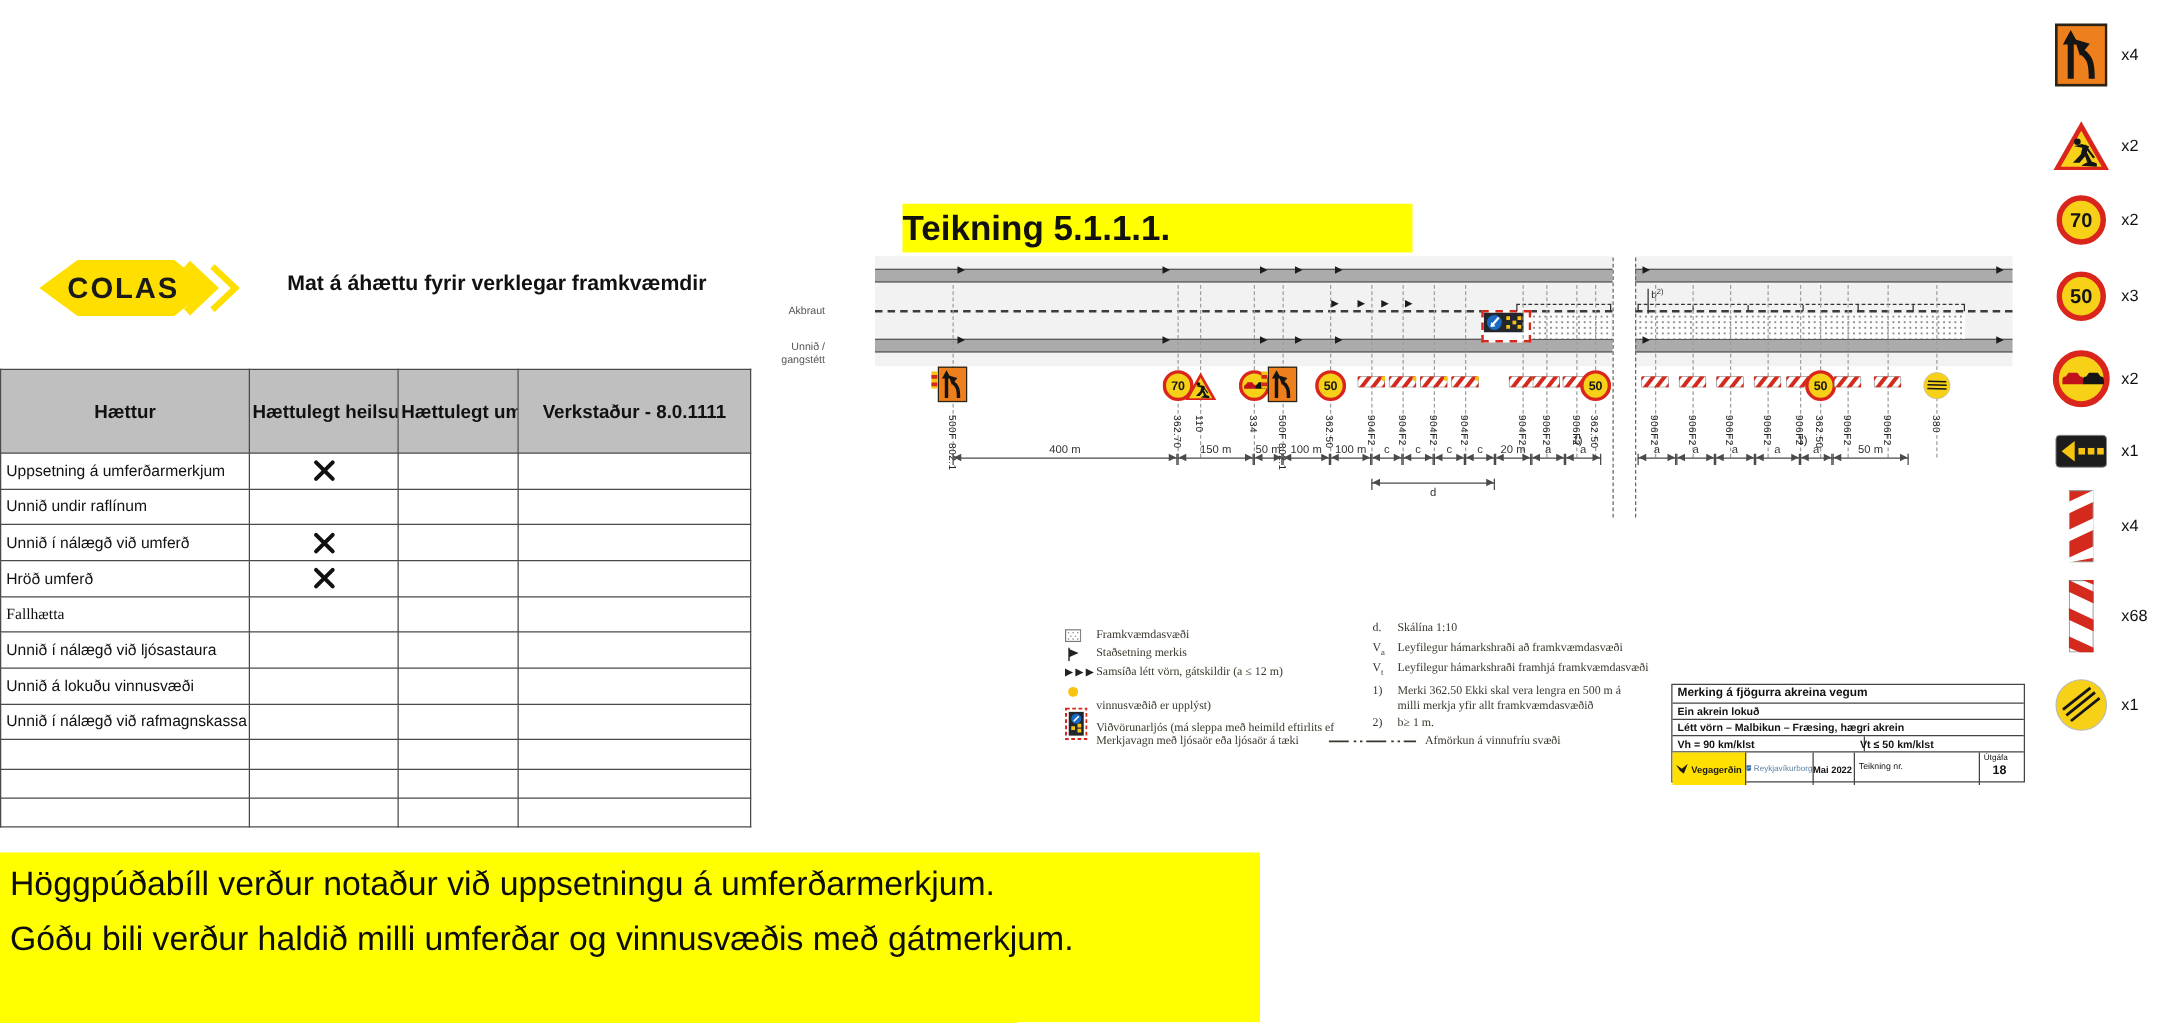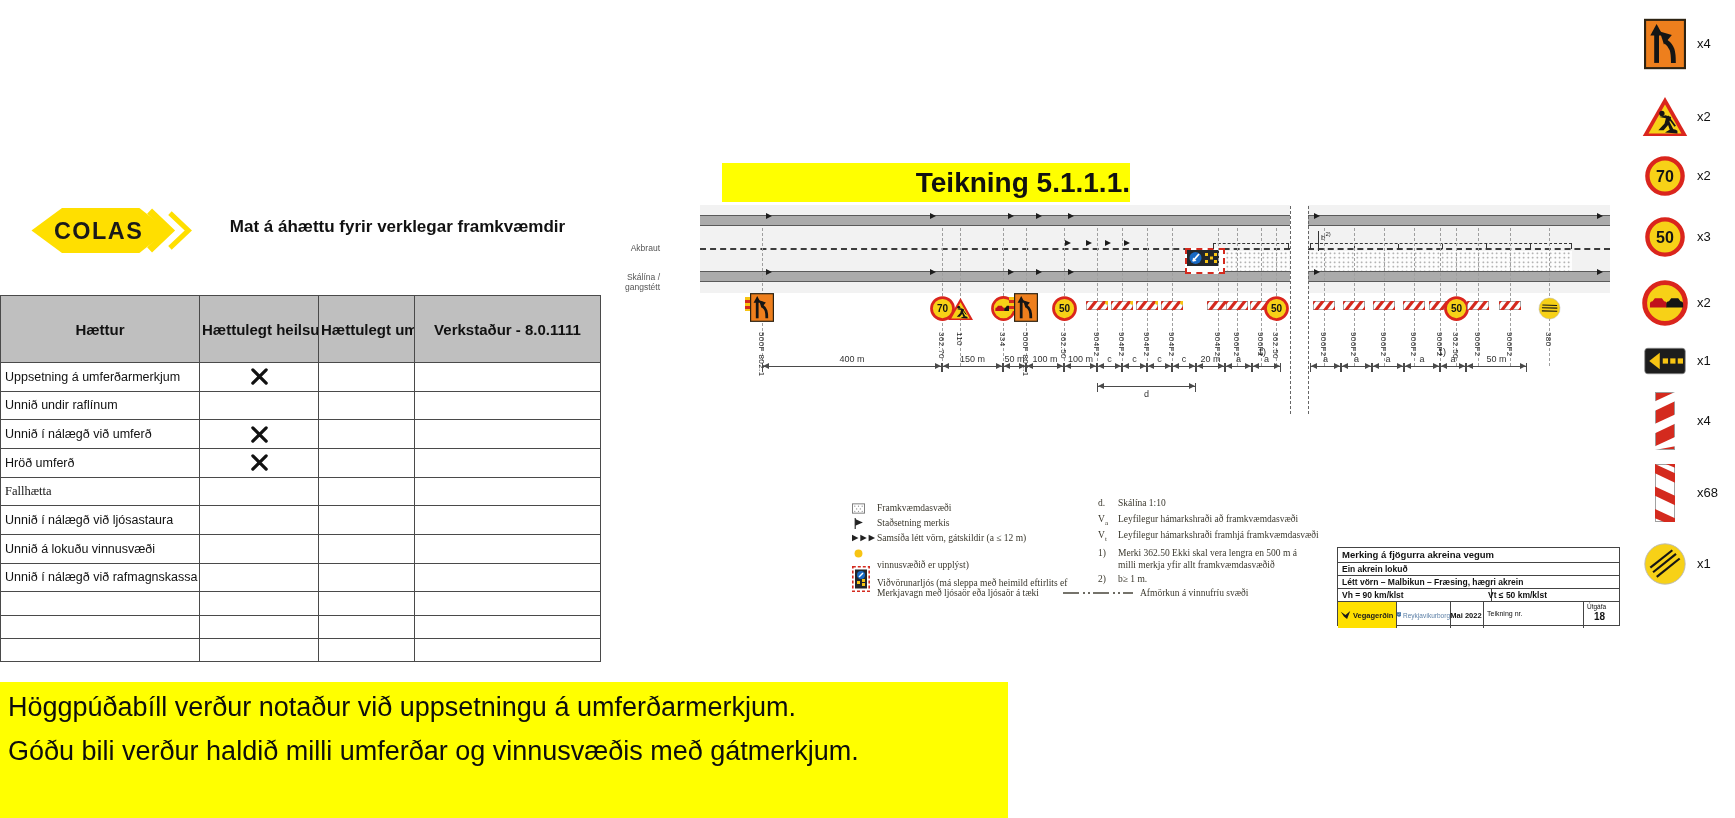--- a/index.html
+++ b/index.html
@@ -10,21 +10,21 @@
   
   .risk-title{font-weight:bold;font-size:17px;text-align:center;}
   table.risk{border-collapse:collapse;table-layout:fixed;width:600px;background:#fff;}
   table.risk td,table.risk th{border:1px solid #4a4a4a;overflow:hidden;white-space:nowrap;}
   table.risk th{background:#bfbfbf;font-size:15px;font-weight:bold;text-align:center;padding:0 2px;}
   table.risk td{font-size:12.5px;text-align:center;padding:0 2px;}
   table.risk td.lbl{text-align:left;padding-left:4px;}
   .xmark svg{display:block;margin:0 auto;}
 
   
-  .banner{background:#ffff00;text-align:right;font-size:28px;font-weight:600;line-height:39px;}
+  .banner{background:#ffff00;text-align:left;font-size:28px;font-weight:600;line-height:39px;}
   .notes{background:#ffff00;font-size:27px;line-height:44px;padding:3px 10px 0 8px;color:#0d0d0d;}
 
   
   .roadseg{background:#f2f2f2;}
   .bar{position:absolute;left:0;right:0;height:9px;background:#ababab;
        border-top:1.5px solid #5a5a5a;border-bottom:1.5px solid #5a5a5a;}
   .dashline{position:absolute;left:0;right:0;height:0;border-top:2px dashed #3c3c3c;}
   .axis-label{font-size:8.5px;color:#555;text-align:right;line-height:10px;}
   .leader{position:absolute;width:0;border-left:1px dashed #9f9f9f;}
   .vlabel{position:absolute;writing-mode:vertical-rl;font-size:8px;color:#222;line-height:9px;letter-spacing:.4px;white-space:nowrap;}
@@ -166,21 +166,21 @@
           <td></td>
           <td></td>
           <td></td>
         </tr>
       </tbody>
   </table>
 
   <div class="abs banner" style="left:722px;top:163px;width:408px;height:39px;">Teikning 5.1.1.1.</div>
 
   <div class="abs axis-label" style="left:560px;top:243px;width:100px;">Akbraut</div>
-  <div class="abs axis-label" style="left:560px;top:272px;width:100px;">Skálína /</div>
+  <div class="abs axis-label" style="left:560px;top:272px;width:100px;">Unnið /</div>
   <div class="abs axis-label" style="left:560px;top:282px;width:100px;">gangstétt</div>
 
   <div class="abs roadseg" style="left:700px;top:205px;width:590px;height:88px;">
     <div class="bar" style="top:10px;"></div>
     <div class="dashline" style="top:43px;"></div>
     <div class="bar" style="top:66px;"></div>
   </div>
 
   <div class="abs roadseg" style="left:1308px;top:205px;width:302px;height:88px;">
     <div class="bar" style="top:10px;"></div>

